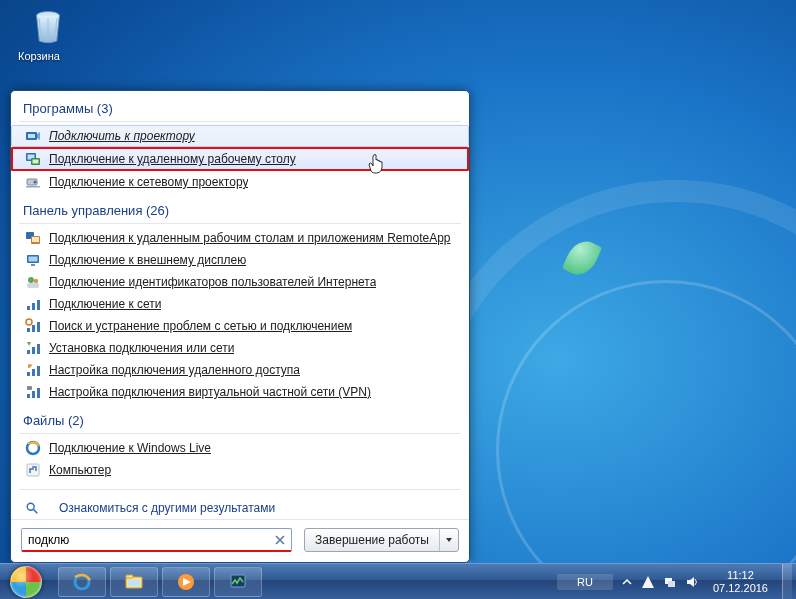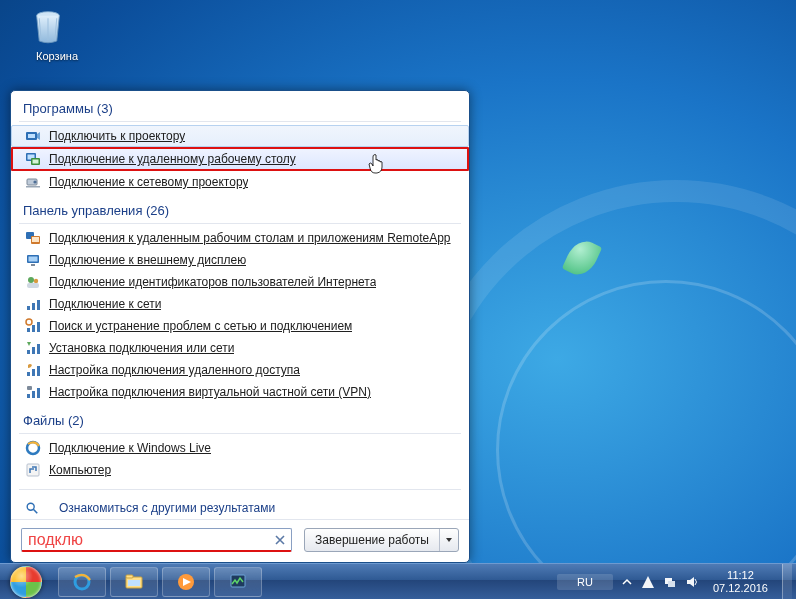--- a/index.html
+++ b/index.html
@@ -2,21 +2,21 @@
 <html><head>
 <meta charset="utf-8">
 <style>
   * { box-sizing: border-box; margin: 0; padding: 0; }
   html, body { width: 796px; height: 599px; overflow: hidden; font-family: "Segoe UI", Tahoma, sans-serif; font-size: 12px; }
   .desktop {
     width: 796px; height: 599px; position: relative;
     background: radial-gradient(ellipse 900px 700px at 70% 60%, #3da9e5 0%, #1a74c7 40%, #0b4e9b 70%, #053468 100%);
   }
   
-  .desktop-icon { position: absolute; top: 6px; left: 18px; width: 60px; text-align: right; color: #fff; text-shadow: 0 1px 2px rgba(0,0,0,.6); cursor: default; }
+  .desktop-icon { position: absolute; top: 6px; left: 18px; width: 60px; text-align: left; color: #fff; text-shadow: 0 1px 2px rgba(0,0,0,.6); cursor: default; }
   .desktop-icon .bin { width: 42px; height: 42px; margin: 0 auto 2px; position: relative; }
   .bin svg { width: 42px; height: 42px; }
   .desktop-icon .lbl { font-size: 11px; }
   
   .start-panel {
     position: absolute; left: 10px; bottom: 36px; width: 460px; height: 473px;
     background: #fff; border: 1px solid #1a4f8a; border-radius: 5px;
     box-shadow: 0 0 12px rgba(0,0,0,.45);
     display: flex; flex-direction: column;
   }
@@ -26,32 +26,32 @@
   .result-item {
     display: flex; align-items: center; gap: 8px; height: 22px; padding: 0 14px;
     color: #202020; white-space: nowrap; text-overflow: ellipsis; overflow: hidden;
   }
   .result-item .ico { width: 16px; height: 16px; flex: 0 0 16px; }
   .result-item.hover { background: linear-gradient(#f0f5fd,#e6effc); border: 1px solid #b7d2f0; border-radius: 2px; height: 22px; padding: 0 13px; }
   .result-item.highlight {
     background: linear-gradient(#eff3ff,#dde7ff);
     border: 2px solid #d11; border-radius: 1px; height: 24px; padding: 0 12px;
   }
-  .result-item.underline span.txt { text-decoration: underline; }
+  .result-item.underline span.txt { text-decoration: underline; font-style: italic; }
   .more-link { display: flex; align-items: center; gap: 20px; padding: 8px 14px 10px; color: #1b3f88; }
   .more-link .ico { width: 14px; height: 14px; }
   .bottom-row {
     display: flex; align-items: center; gap: 12px; padding: 8px 10px 10px;
     border-top: 1px solid #e2e6ee;
   }
   .search-box {
     flex: 1; height: 24px; border: 1px solid #8aa0c3; border-bottom: 2px solid #d11; border-radius: 2px;
     display: flex; align-items: center; padding: 0 4px 0 6px; background: #fff;
   }
-  .search-box input { border: 0; outline: 0; flex: 1; font: inherit; font-size: 16px; color: #ef4444; }
+  .search-box input { border: 0; outline: 0; flex: 1; font: inherit; font-size: 12px; color: #000000; }
   .search-box .clear { width: 14px; height: 14px; color: #5b79a6; }
   .shutdown-btn {
     height: 24px; display: flex; align-items: center; border: 1px solid #9aa6b8; border-radius: 3px;
     background: linear-gradient(#fefefe,#e6e9ef); font-size: 12px; color: #222;
   }
   .shutdown-btn .main { padding: 0 10px; border-right: 1px solid #b9c1cf; height: 100%; display: flex; align-items: center; }
   .shutdown-btn .arrow { width: 18px; text-align: center; }
   
   .cursor { position: absolute; left: 368px; top: 154px; width: 16px; height: 20px; }
   

